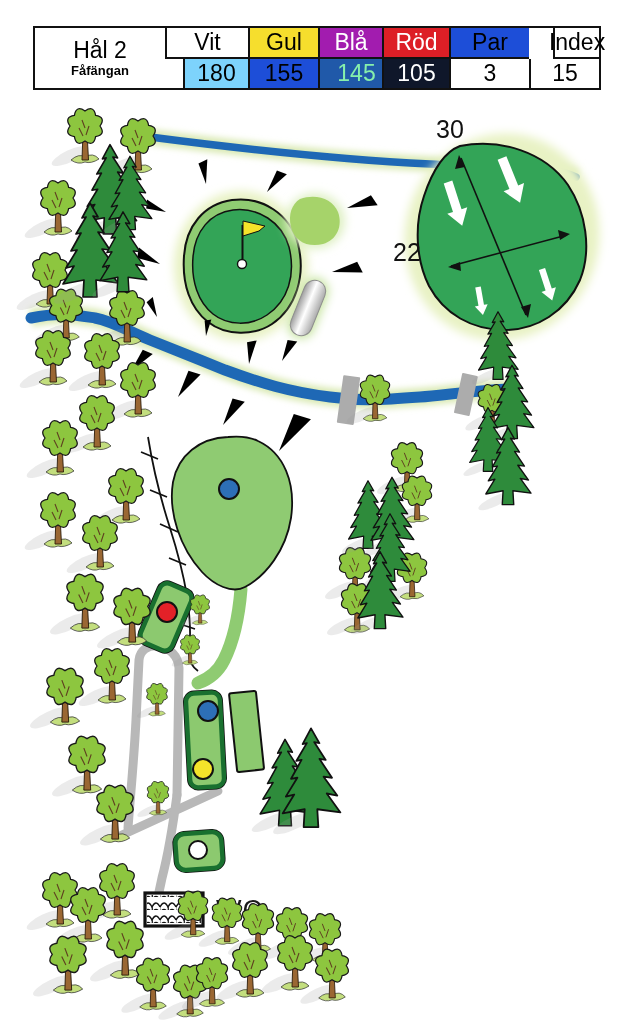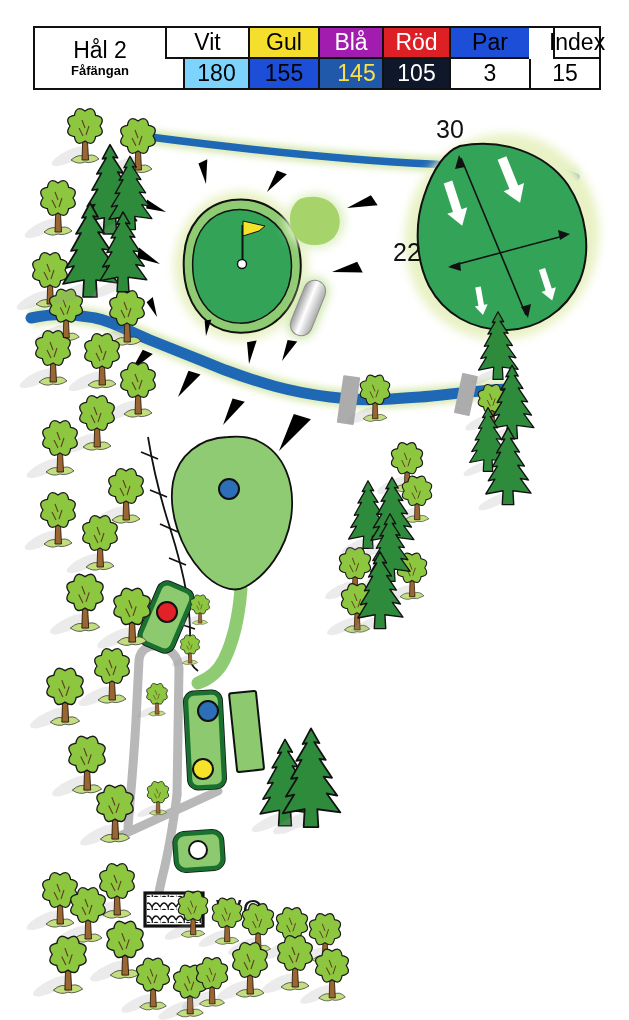--- a/index.html
+++ b/index.html
@@ -250,17 +250,17 @@
     <div class="course-name">Fåfängan</div>
   </div>
   <div class="sc-cell sc-head" style="background: rgb(255, 255, 255); color: rgb(0, 0, 0);">Vit</div>
   <div class="sc-cell sc-head" style="background: rgb(246, 222, 45); color: rgb(0, 0, 0);">Gul</div>
   <div class="sc-cell sc-head" style="background: #a21caf; color: rgb(255, 255, 255);">Blå</div>
   <div class="sc-cell sc-head" style="background: rgb(221, 31, 38); color: rgb(255, 255, 255);">Röd</div>
   <div class="sc-cell sc-head" style="background: #1d4ed8; color: rgb(0, 0, 0);">Par</div>
   <div class="sc-cell sc-head" style="background: rgb(255, 255, 255); color: rgb(0, 0, 0); margin-left: 24px;">Index</div>
   <div class="sc-cell sc-val" style="background: #7dd3fc; color: rgb(0, 0, 0); margin-left: 18px;">180</div>
   <div class="sc-cell sc-val" style="background: #1d4ed8; color: rgb(0, 0, 0);">155</div>
-  <div class="sc-cell sc-val" style="background: rgb(32, 89, 169); color: #fde047; padding-left: 11px;">145</div>
+  <div class="sc-cell sc-val" style="background: rgb(32, 89, 169); color: #86efac; padding-left: 11px;">145</div>
   <div class="sc-cell sc-val" style="background: #0f172a; color: rgb(255, 255, 255);">105</div>
   <div class="sc-cell sc-val" style="background: rgb(255, 255, 255); color: rgb(0, 0, 0);">3</div>
   <div class="sc-cell sc-val" style="background: rgb(255, 255, 255); color: rgb(0, 0, 0);">15</div>
 </div>
 
 </body></html>

